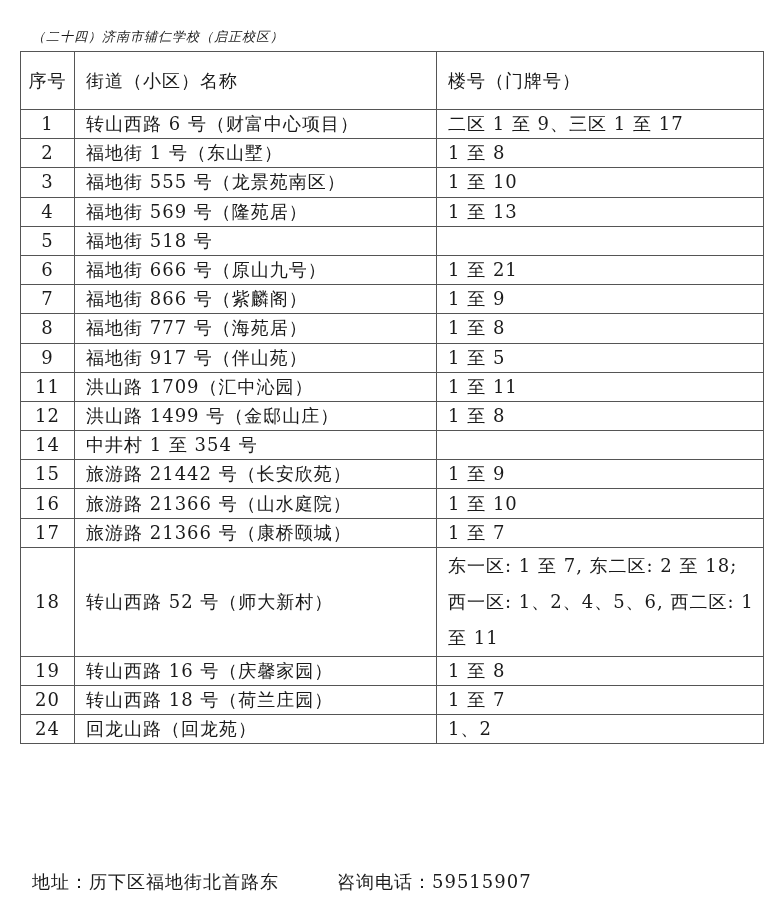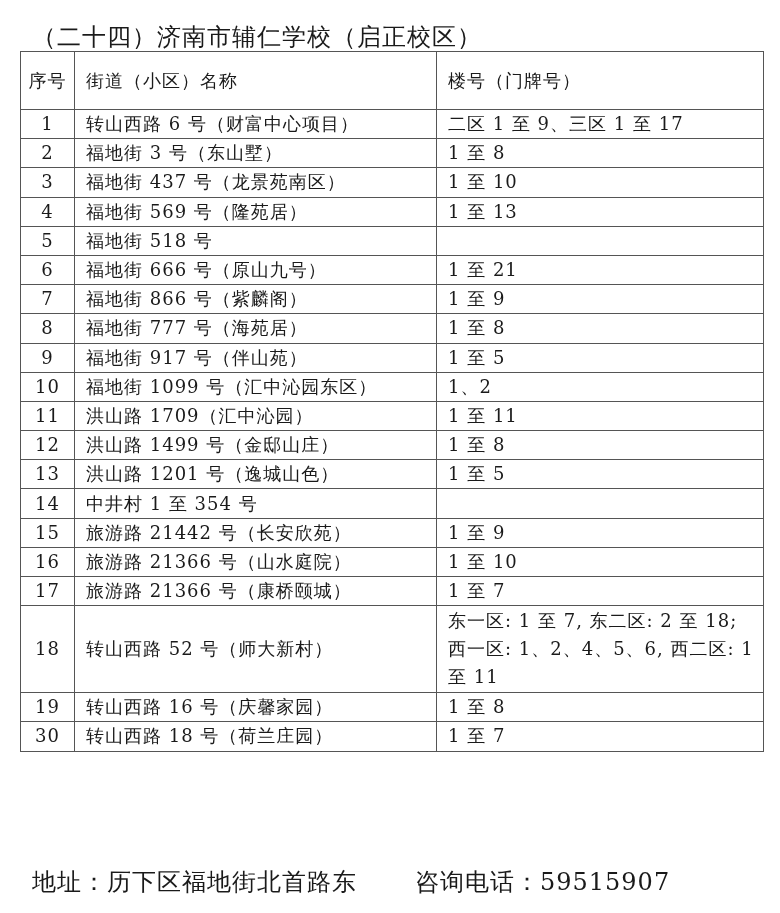--- a/index.html
+++ b/index.html
@@ -12,24 +12,25 @@
       height: 913px;
       position: relative;
       overflow: hidden;
       font-family: "DejaVu Serif", "Liberation Serif", serif;
       color: #1a1a1a;
     }
     .doc-title {
       position: absolute;
       left: 32px;
       top: 24px;
-      font-size: 24px;
+      font-size: 13px;
       line-height: 26px;
       letter-spacing: 1px;
       white-space: nowrap;
+      font-style: italic;
     }
     table.zone-table {
       position: absolute;
       left: 20px;
       top: 51px;
       width: 743px;
       border-collapse: collapse;
       table-layout: fixed;
       font-size: 18px;
     }
@@ -55,28 +56,28 @@
     tr.header-row { height: 58px; }
     tr.header-row th.col-no {
       line-height: 24px;
       white-space: normal;
     }
     tr.data-row { height: 29.2px; }
     tr.data-row td { line-height: 28px; }
     tr.tall-row { height: 87px; }
     tr.tall-row td.col-units {
       white-space: normal;
-      line-height: 28px;
+      line-height: 36px;
       padding-right: 6px;
     }
     .footer {
       position: absolute;
       left: 32px;
       top: 869px;
-      font-size: 24px;
+      font-size: 18px;
       line-height: 26px;
       white-space: nowrap;
       letter-spacing: 1px;
     }
     .footer .phone {
       margin-left: 58px;
     }
   </style>
 </head>
 <body>
@@ -97,26 +98,26 @@
     </tr>
   </thead>
   <tbody id="table-body">
       <tr class="data-row">
         <td class="col-no">1</td>
         <td class="col-street">转山西路 6 号（财富中心项目）</td>
         <td class="col-units">二区 1 至 9、三区 1 至 17</td>
       </tr>
       <tr class="data-row">
         <td class="col-no">2</td>
-        <td class="col-street">福地街 3 号（东山墅）</td>
+        <td class="col-street">福地街 1 号（东山墅）</td>
         <td class="col-units">1 至 8</td>
       </tr>
       <tr class="data-row">
         <td class="col-no">3</td>
-        <td class="col-street">福地街 437 号（龙景苑南区）</td>
+        <td class="col-street">福地街 555 号（龙景苑南区）</td>
         <td class="col-units">1 至 10</td>
       </tr>
       <tr class="data-row">
         <td class="col-no">4</td>
         <td class="col-street">福地街 569 号（隆苑居）</td>
         <td class="col-units">1 至 13</td>
       </tr>
       <tr class="data-row">
         <td class="col-no">5</td>
         <td class="col-street">福地街 518 号</td>
@@ -136,38 +137,28 @@
         <td class="col-no">8</td>
         <td class="col-street">福地街 777 号（海苑居）</td>
         <td class="col-units">1 至 8</td>
       </tr>
       <tr class="data-row">
         <td class="col-no">9</td>
         <td class="col-street">福地街 917 号（伴山苑）</td>
         <td class="col-units">1 至 5</td>
       </tr>
       <tr class="data-row">
-        <td class="col-no">10</td>
-        <td class="col-street">福地街 1099 号（汇中沁园东区）</td>
-        <td class="col-units">1、2</td>
-      </tr>
-      <tr class="data-row">
         <td class="col-no">11</td>
         <td class="col-street">洪山路 1709（汇中沁园）</td>
         <td class="col-units">1 至 11</td>
       </tr>
       <tr class="data-row">
         <td class="col-no">12</td>
         <td class="col-street">洪山路 1499 号（金邸山庄）</td>
         <td class="col-units">1 至 8</td>
-      </tr>
-      <tr class="data-row">
-        <td class="col-no">13</td>
-        <td class="col-street">洪山路 1201 号（逸城山色）</td>
-        <td class="col-units">1 至 5</td>
       </tr>
       <tr class="data-row">
         <td class="col-no">14</td>
         <td class="col-street">中井村 1 至 354 号</td>
         <td class="col-units"></td>
       </tr>
       <tr class="data-row">
         <td class="col-no">15</td>
         <td class="col-street">旅游路 21442 号（长安欣苑）</td>
         <td class="col-units">1 至 9</td>
@@ -186,22 +177,27 @@
         <td class="col-no">18</td>
         <td class="col-street">转山西路 52 号（师大新村）</td>
         <td class="col-units">东一区: 1 至 7, 东二区: 2 至 18; 西一区: 1、2、4、5、6, 西二区: 1 至 11</td>
       </tr>
       <tr class="data-row">
         <td class="col-no">19</td>
         <td class="col-street">转山西路 16 号（庆馨家园）</td>
         <td class="col-units">1 至 8</td>
       </tr>
       <tr class="data-row">
-        <td class="col-no">30</td>
+        <td class="col-no">20</td>
         <td class="col-street">转山西路 18 号（荷兰庄园）</td>
         <td class="col-units">1 至 7</td>
+      </tr>
+      <tr class="data-row">
+        <td class="col-no">24</td>
+        <td class="col-street">回龙山路（回龙苑）</td>
+        <td class="col-units">1、2</td>
       </tr>
     </tbody>
 </table>
 
 <div class="footer">
   <span>地址：历下区福地街北首路东</span><span class="phone">咨询电话：59515907</span>
 </div>
 
 </body></html>

